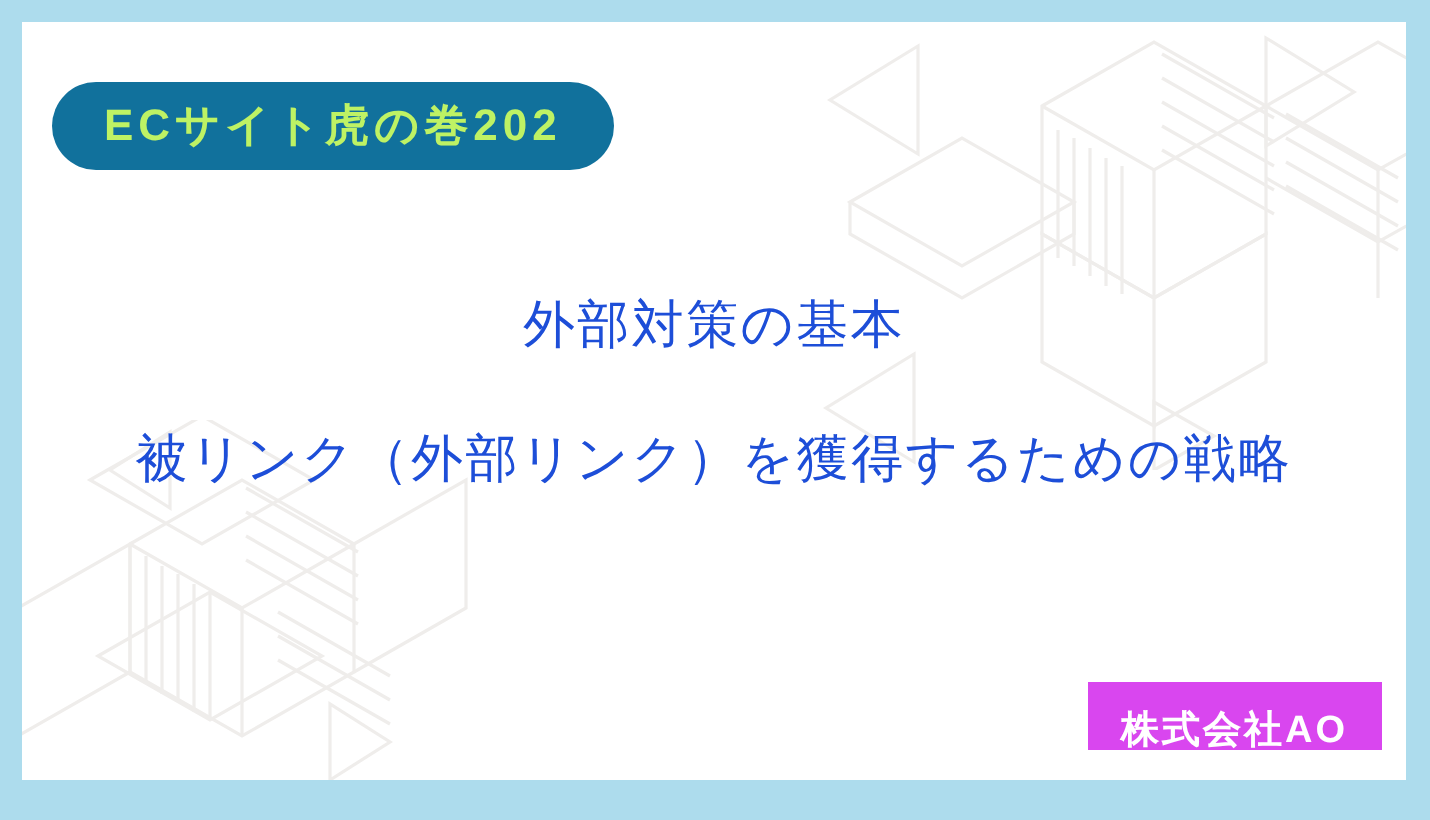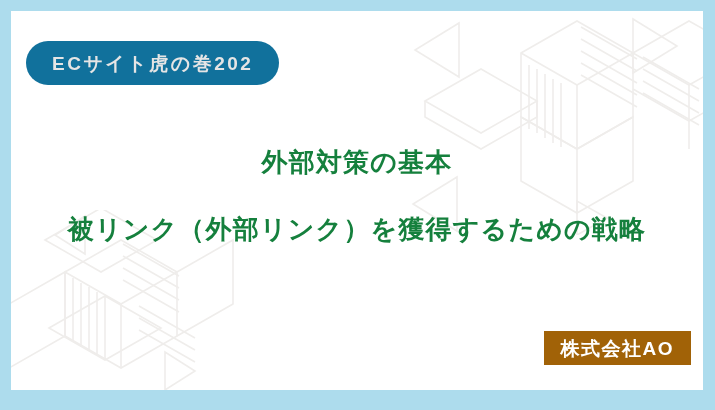--- a/index.html
+++ b/index.html
@@ -55,60 +55,60 @@
     height: 44px;
     padding: 0 26px;
     display: flex;
     align-items: center;
     justify-content: center;
     background: #11719c;
     border-radius: 999px;
     z-index: 4;
   }
   .badge-pill-label {
-    color: #e5e5e5;
-    font-size: 19px;
+    color: #bef264;
+    font-size: 22px;
     font-weight: 700;
     letter-spacing: 2.5px;
     line-height: 1;
     white-space: nowrap;
   }
 
   
   .title-block {
     position: absolute;
     left: 0;
     right: 0;
     top: 138px;
     z-index: 3;
     text-align: center;
   }
   .title-line {
-    color: #15803d;
+    color: #1d4ed8;
     font-size: 26px;
-    font-weight: 700;
+    font-weight: 400;
     letter-spacing: 1.2px;
     line-height: 1.0;
     white-space: nowrap;
   }
   .title-line + .title-line {
     margin-top: 41px;
   }
 
   
   .badge-rect {
     position: absolute;
     right: 12px;
-    bottom: 25px;
+    bottom: 15px;
     height: 34px;
     padding: 0 17px;
     display: flex;
-    align-items: center;
+    align-items: flex-end;
     justify-content: center;
-    background: #a16207;
+    background: #d946ef;
     z-index: 4;
   }
   .badge-rect-label {
     color: #ffffff;
     font-size: 19px;
     font-weight: 700;
     letter-spacing: 1.5px;
     line-height: 1;
     white-space: nowrap;
   }

